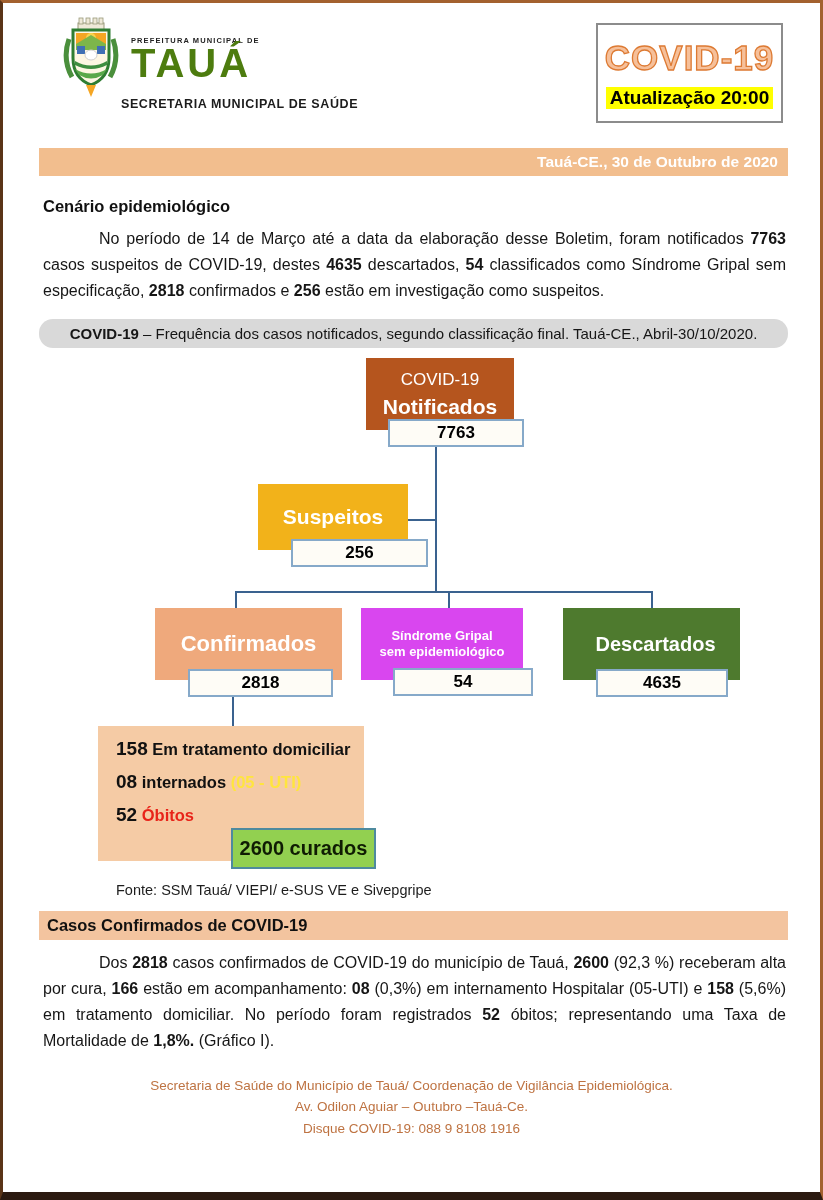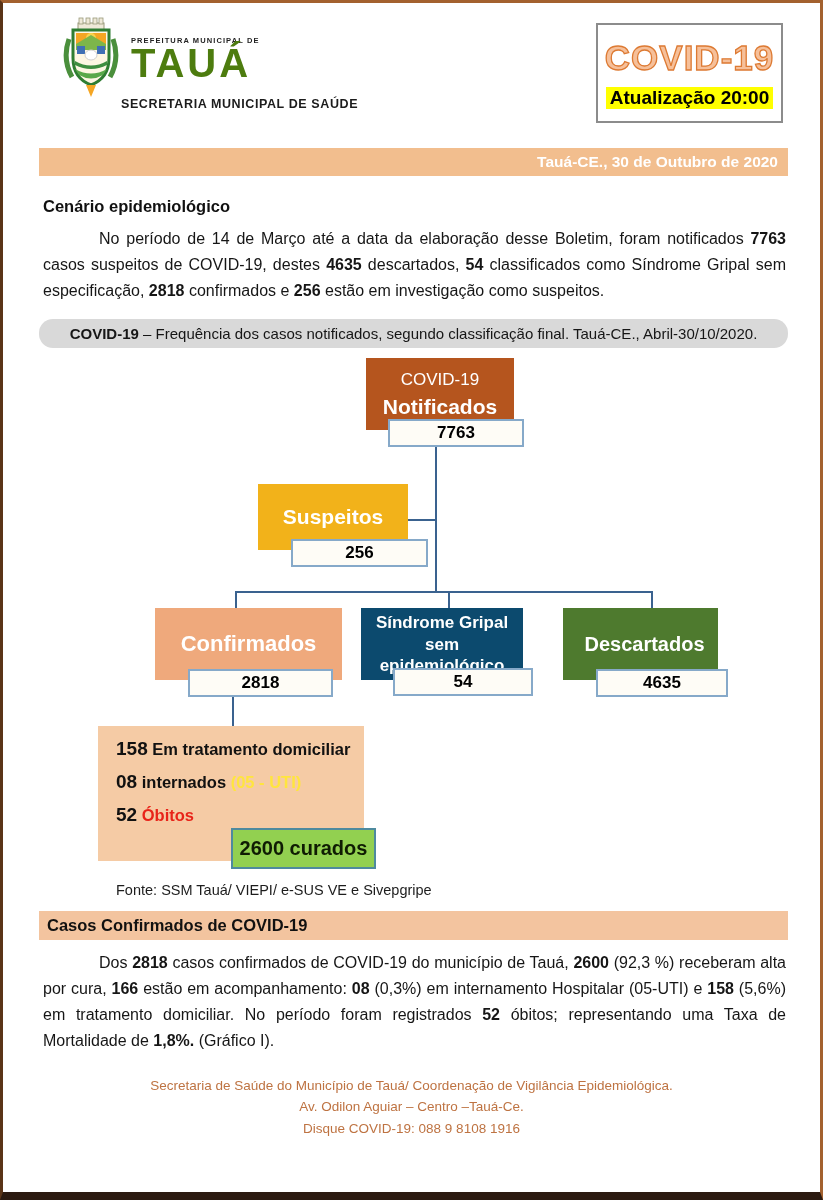--- a/index.html
+++ b/index.html
@@ -60,22 +60,22 @@
   .num { font-size:19px; }
 
   
   .flow { position:relative; height:520px; margin-top:4px; }
   .node { position:absolute; display:flex; flex-direction:column; align-items:center; justify-content:center; color:#fff; font-weight:700; text-align:center; }
   .node-root { left:363px; top:6px; width:148px; height:72px; background:#b5551e; }
   .node-root .l1 { font-weight:400; font-size:17px; margin-bottom:5px; }
   .node-root .l2 { font-size:21px; }
   .node-susp { left:255px; top:132px; width:150px; height:66px; background:#f2b21a; font-size:21px; }
   .node-conf { left:152px; top:256px; width:187px; height:72px; background:#efa97c; font-size:22px; }
-  .node-flu  { left:358px; top:256px; width:162px; height:72px; background:#0c4a6e; font-size:17px; line-height:1.25; }
-  .node-disc { left:560px; top:256px; width:155px; height:72px; background:#4e7a2e; font-size:20px;padding-left:8px; }
+  .node-flu  { left:358px; top:256px; width:162px; height:72px; background:#d946ef; font-size:13px; line-height:1.25; }
+  .node-disc { left:560px; top:256px; width:177px; height:72px; background:#4e7a2e; font-size:20px;padding-left:8px; }
   .valbox {
     position:absolute; background:#fefcf6; border:2px solid #86a9c9;
     display:flex; align-items:center; justify-content:center;
     font-weight:700; font-size:17px; color:#000;
   }
   .v-root { left:385px; top:67px;  width:136px; height:28px; }
   .v-susp { left:288px; top:187px; width:137px; height:28px; }
   .v-conf { left:185px; top:317px; width:145px; height:28px; }
   .v-flu  { left:390px; top:316px; width:140px; height:28px; }
   .v-disc { left:593px; top:317px; width:132px; height:28px; }
@@ -196,17 +196,17 @@
     <div class="cured-box">2600 curados</div>
   </div>
 
   <div class="fonte">Fonte: SSM Tauá/ VIEPI/ e-SUS VE e Sivepgripe</div>
 
   <div class="section-bar">Casos Confirmados de COVID-19</div>
   <p class="para"><span>Dos </span><span class="b">2818</span><span> casos confirmados de COVID-19 do município de Tauá, </span><span class="b">2600</span><span> (92,3 %) receberam alta por cura, </span><span class="b">166</span><span> estão em acompanhamento: </span><span class="b">08</span><span> (0,3%) em internamento Hospitalar (05-UTI) e </span><span class="b">158</span><span> (5,6%) em tratamento domiciliar. No período foram registrados </span><span class="b">52</span><span> óbitos; representando uma Taxa de Mortalidade de </span><span class="b">1,8%.</span><span>  (Gráfico I).</span></p>
 
   <div class="footer">
     <div>Secretaria de Saúde do Município de Tauá/ Coordenação de Vigilância Epidemiológica.</div>
-    <div>Av. Odilon Aguiar – Centro –Tauá-Ce.</div>
+    <div>Av. Odilon Aguiar – Outubro –Tauá-Ce.</div>
     <div>Disque COVID-19: 088 9 8108 1916</div>
   </div>
 
 </div>
 
 </body></html>

